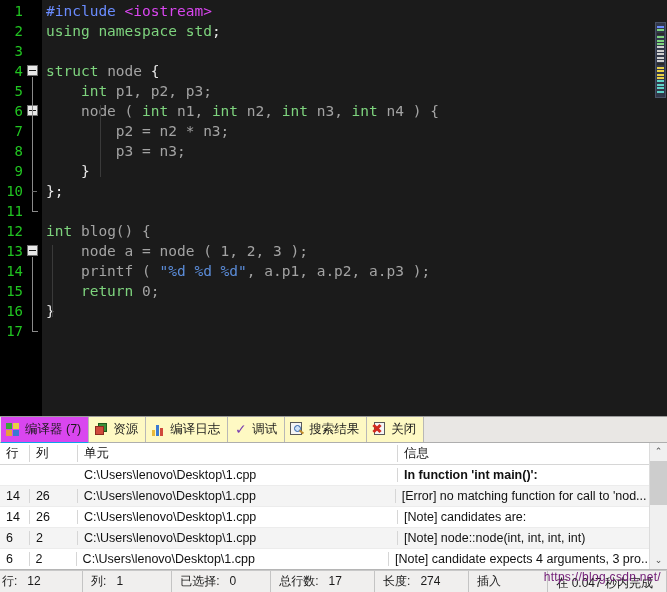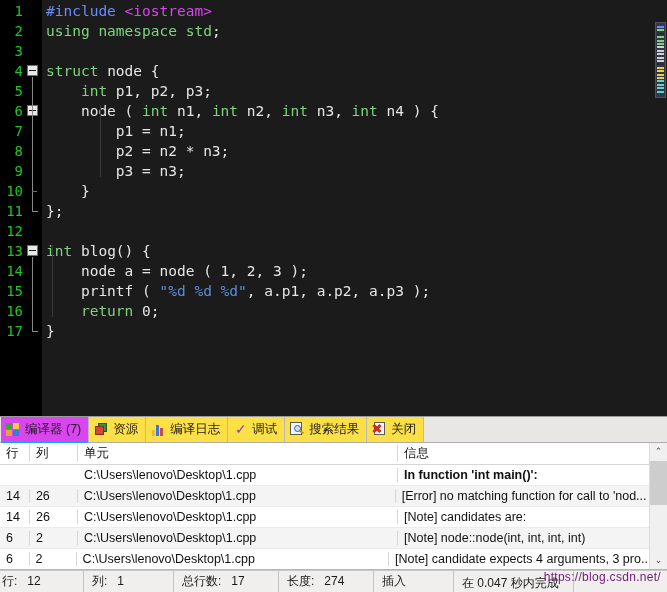--- a/index.html
+++ b/index.html
@@ -112,21 +112,21 @@
     line-height: 20px;
     white-space: pre;
     font-family: "DejaVu Sans Mono", monospace;
     font-size: 14.5px;
     color: #e6e6e6;
     padding-left: 4px;
   }
   .tok-pre   { color: #6a8cff; }
   .tok-inc   { color: #d946ef; }
   .tok-kw    { color: #7ed47e; }
-  .tok-id    { color: #e5e5e5; }
+  .tok-id    { color: #a3a3a3; }
   .tok-str   { color: #5b8cd8; }
   .tok-punc  { color: #e6e6e6; }
 
   
   .indent-guide {
     position: absolute;
     width: 1px;
     background: #3a3a3a;
   }
 
@@ -174,21 +174,21 @@
     padding-left: 1px;
   }
   .tab {
     display: flex;
     align-items: center;
     gap: 4px;
     padding: 0 7px 0 5px;
     font-size: 12.5px;
     color: #1a1a1a;
     border-right: 1px solid #b9b8b6;
-    background: #fde047;
+    background: #fef9c3;
     cursor: default;
     white-space: nowrap;
   }
   .tab.active {
     background: #d946ef;
     border-bottom: 1px solid #0ea5e9;
     margin-bottom: -1px;
   }
   .tab-ico {
     width: 15px;
@@ -389,21 +389,20 @@
         <div class="fold-stem" style="top: 257px; height: 74px;"></div>
         <div class="fold-end" style="top: 331px;"></div>
       </div>
     <div class="code" id="code">
         <div class="code-line"><span class="tok-pre">#include</span><span class="tok-punc"> </span><span class="tok-inc">&lt;iostream&gt;</span></div>
         <div class="code-line"><span class="tok-kw">using</span><span class="tok-punc"> </span><span class="tok-kw">namespace</span><span class="tok-punc"> </span><span class="tok-kw">std</span><span class="tok-punc">;</span></div>
         <div class="code-line">&nbsp;</div>
         <div class="code-line"><span class="tok-kw">struct</span><span class="tok-punc"> </span><span class="tok-id">node</span><span class="tok-punc"> {</span></div>
         <div class="code-line"><span class="tok-punc">    </span><span class="tok-kw">int</span><span class="tok-punc"> </span><span class="tok-id">p1, p2, p3;</span></div>
         <div class="code-line"><span class="tok-punc">    </span><span class="tok-id">node ( </span><span class="tok-kw">int</span><span class="tok-id"> n1, </span><span class="tok-kw">int</span><span class="tok-id"> n2, </span><span class="tok-kw">int</span><span class="tok-id"> n3, </span><span class="tok-kw">int</span><span class="tok-id"> n4 ) {</span></div>
-        <div class="code-line"><span class="tok-id">        p1 = n1;</span></div>
         <div class="code-line"><span class="tok-id">        p2 = n2 * n3;</span></div>
         <div class="code-line"><span class="tok-id">        p3 = n3;</span></div>
         <div class="code-line"><span class="tok-punc">    }</span></div>
         <div class="code-line"><span class="tok-punc">};</span></div>
         <div class="code-line">&nbsp;</div>
         <div class="code-line"><span class="tok-kw">int</span><span class="tok-punc"> </span><span class="tok-id">blog() {</span></div>
         <div class="code-line"><span class="tok-id">    node a = node ( 1, 2, 3 );</span></div>
         <div class="code-line"><span class="tok-id">    printf ( </span><span class="tok-str">"%d %d %d"</span><span class="tok-id">, a.p1, a.p2, a.p3 );</span></div>
         <div class="code-line"><span class="tok-punc">    </span><span class="tok-kw">return</span><span class="tok-id"> 0;</span></div>
         <div class="code-line"><span class="tok-punc">}</span></div>
@@ -535,20 +534,24 @@
 
     <div class="statusbar" id="statusbar" style="padding-left: 0px; margin-left: -6px;">
       <div class="sb-cell" style="width: 90px;">
           <span class="sb-k">行:</span>
           <span class="sb-v">12</span>
         </div>
         <div class="sb-cell" style="width: 90px;">
           <span class="sb-k">列:</span>
           <span class="sb-v">1</span>
         </div>
+        <div class="sb-cell" style="width: 100px;">
+          <span class="sb-k">已选择:</span>
+          <span class="sb-v">0</span>
+        </div>
         <div class="sb-cell" style="width: 105px;">
           <span class="sb-k">总行数:</span>
           <span class="sb-v">17</span>
         </div>
         <div class="sb-cell" style="width: 95px;">
           <span class="sb-k">长度:</span>
           <span class="sb-v">274</span>
         </div>
         <div class="sb-cell" style="width: 80px;">
           <span class="sb-k">插入</span>

